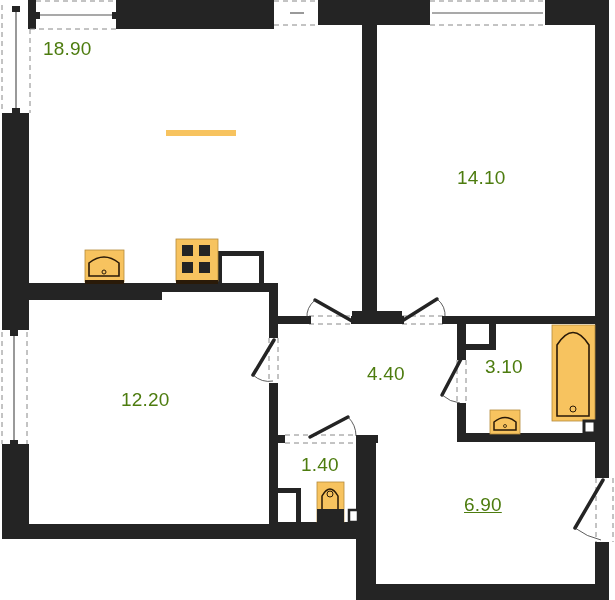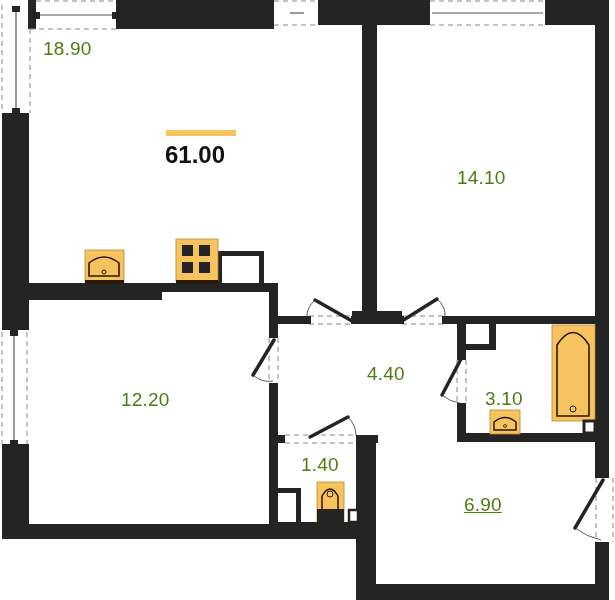--- a/index.html
+++ b/index.html
@@ -163,23 +163,22 @@
     <g>
       <rect x="317" y="482" width="27" height="40" fill="#f7c35f" stroke="#b48a3a" stroke-width="0.8"></rect>
       <path d="M322 510 L322 496 Q330 482 338 496 L338 510 Z" fill="none" stroke="#2a1a08" stroke-width="1.5"></path>
       <circle cx="330" cy="494" r="3" fill="none" stroke="#2a1a08" stroke-width="1"></circle>
       <rect x="317" y="509" width="27" height="14" fill="#242424"></rect>
       <rect x="349" y="510" width="9" height="12" fill="#fff" stroke="#242424" stroke-width="2.5"></rect>
     </g>
   </svg>
 
   <div class="accent-bar" style="left:166px;top:130px;width:70px;background:#f7c35f;"></div>
-  <div class="total" style="left:165px;top:141px;">61.00</div>
 
   <div class="lbl" style="left:43px;top:38px;">18.90</div>
   <div class="lbl" style="left:457px;top:167px;">14.10</div>
   <div class="lbl" style="left:121px;top:389px;">12.20</div>
   <div class="lbl" style="left:347px;top:363px;margin-left:20px;">4.40</div>
-  <div class="lbl" style="left:485px;top:388px;">3.10</div>
+  <div class="lbl" style="left:485px;top:356px;">3.10</div>
   <div class="lbl" style="left:301px;top:454px;text-align:center;">1.40</div>
   <div class="lbl" style="left:464px;top:494px;text-decoration:underline;">6.90</div>
 
 </div>
 
 </body></html>

